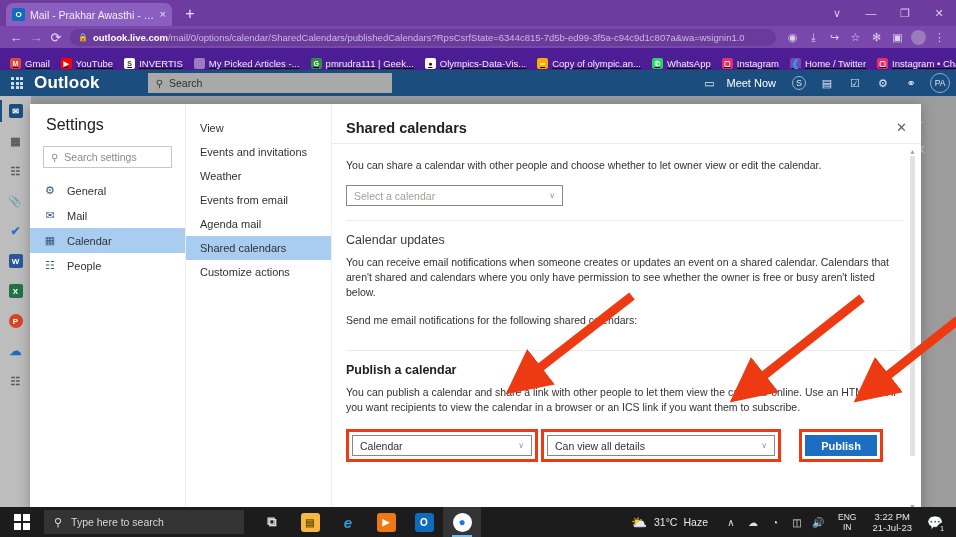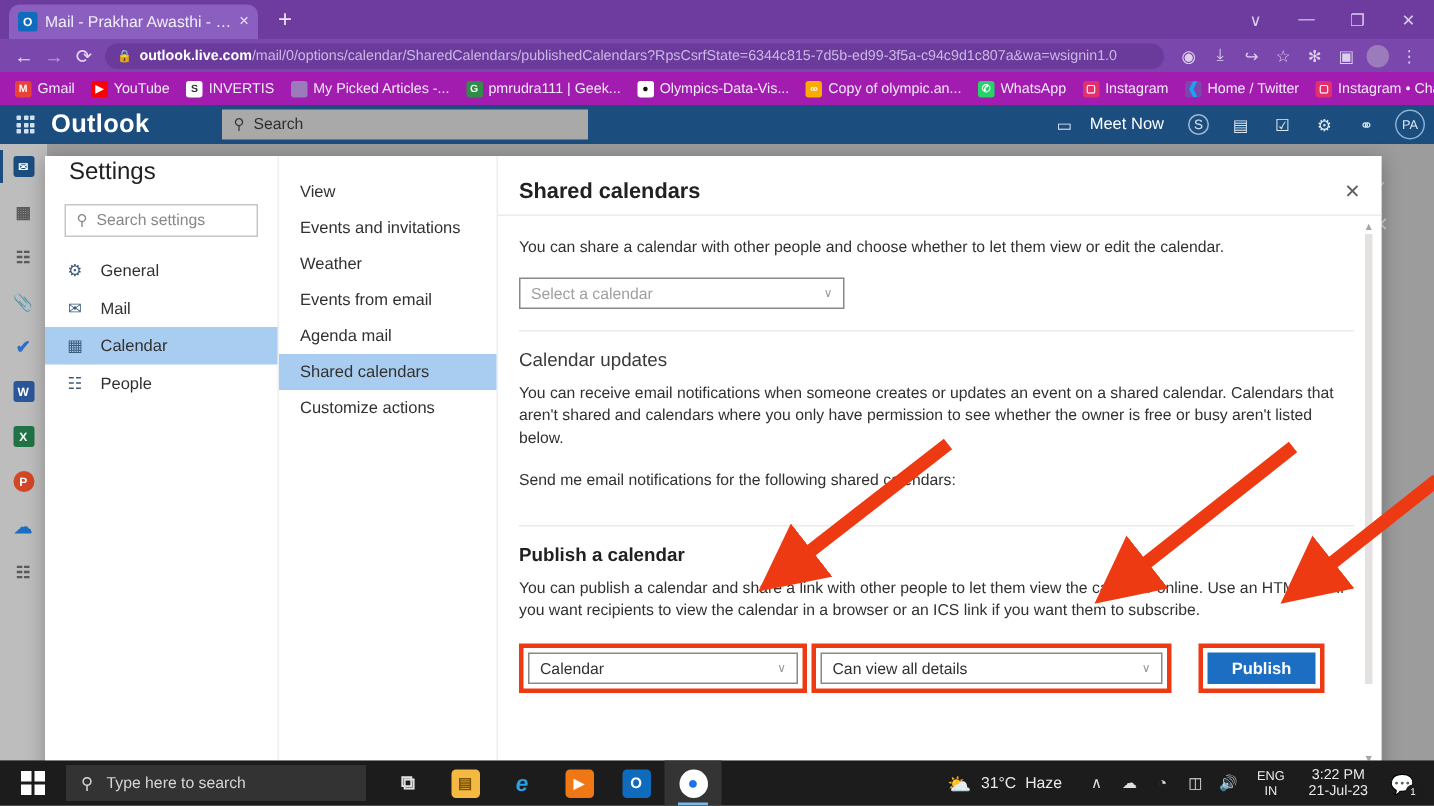--- a/index.html
+++ b/index.html
@@ -67,22 +67,22 @@
     width: 21px; height: 20px; display: flex; align-items: center;
     justify-content: center; color: #ddd0ef; font-size: 11px; flex: 0 0 auto;
   }
   .avatar-ico {
     width: 15px; height: 15px; border-radius: 50%; background: #9b7bbb;
     flex: 0 0 auto; margin: 0 3px;
   }
 
   .bookmarks {
     position: absolute; left: 0; top: 48px; width: 956px; height: 22px;
-    background: #a21caf; display: flex; align-items: center;
-    padding: 0 5px; gap: 1px; overflow: hidden;
+    background: #4c1d95; display: flex; align-items: flex-end;
+    padding: 0 5px; gap: 1px; overflow: hidden; text-decoration: underline;
   }
   .bm {
     display: flex; align-items: center; gap: 4px; padding: 1px 5px;
     flex: 0 0 auto; max-width: 120px;
   }
   .bm-ico {
     width: 11px; height: 11px; border-radius: 2px; flex: 0 0 auto;
     display: flex; align-items: center; justify-content: center;
     font-size: 7px; color: #fff; font-weight: bold; overflow: hidden;
   }
@@ -180,21 +180,21 @@
   }
 
   
   .settings {
     position: absolute; left: 30px; top: 34px; width: 891px; height: 411px;
     background: #ffffff; box-shadow: 0 2px 12px rgba(0,0,0,0.28);
     display: flex; overflow: hidden;
   }
   .set-col1 {
     width: 156px; flex: 0 0 auto; background: #ffffff;
-    border-right: 1px solid #eeeeee; padding-top: 2px;
+    border-right: 1px solid #eeeeee; padding-top: 12px;
   }
   .set-title {
     font-size: 16px; color: #212121; padding: 0 16px 12px 16px; font-weight: 400;
   }
   .set-search {
     margin: 0 13px 10px 13px; height: 22px; border: 1px solid #c8c6c4;
     display: flex; align-items: center; gap: 6px; padding: 0 7px;
   }
   .set-search .ico { font-size: 10px; color: #8a8886; }
   .set-search .txt { font-size: 10.5px; color: #8a8886; }
@@ -516,21 +516,21 @@
         <div class="sub-item">Customize actions</div>
       </div>
 
       <div class="set-col3">
         <div class="panel-head">
           <h2>Shared calendars</h2>
           <span class="panel-close">✕</span>
         </div>
 
         <div class="panel-body">
-          <div class="p-text" style="margin-bottom:12px">You can share a calendar with other people and choose whether to let them view or edit the calendar.</div>
+          <div class="p-text" style="margin-bottom:12px">You can share a calendar with other people and choose whether to let owner view or edit the calendar.</div>
 
           <div class="dropdown muted" style="width:217px">
             <span>Select a calendar</span>
             <span class="caret">∨</span>
           </div>
 
           <div class="hr"></div>
 
           <div class="p-sub">Calendar updates</div>
           <div class="p-text" style="margin-bottom:13px">You can receive email notifications when someone creates or updates an event on a shared calendar. Calendars that aren't shared and calendars where you only have permission to see whether the owner is free or busy aren't listed below.</div>

